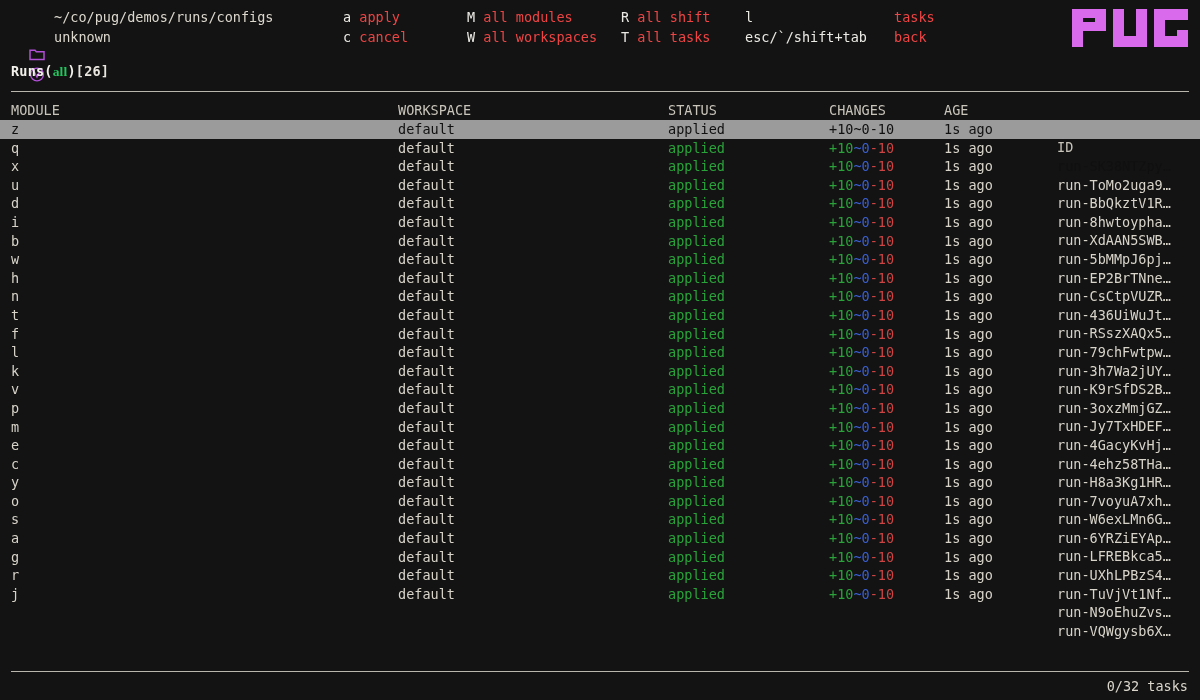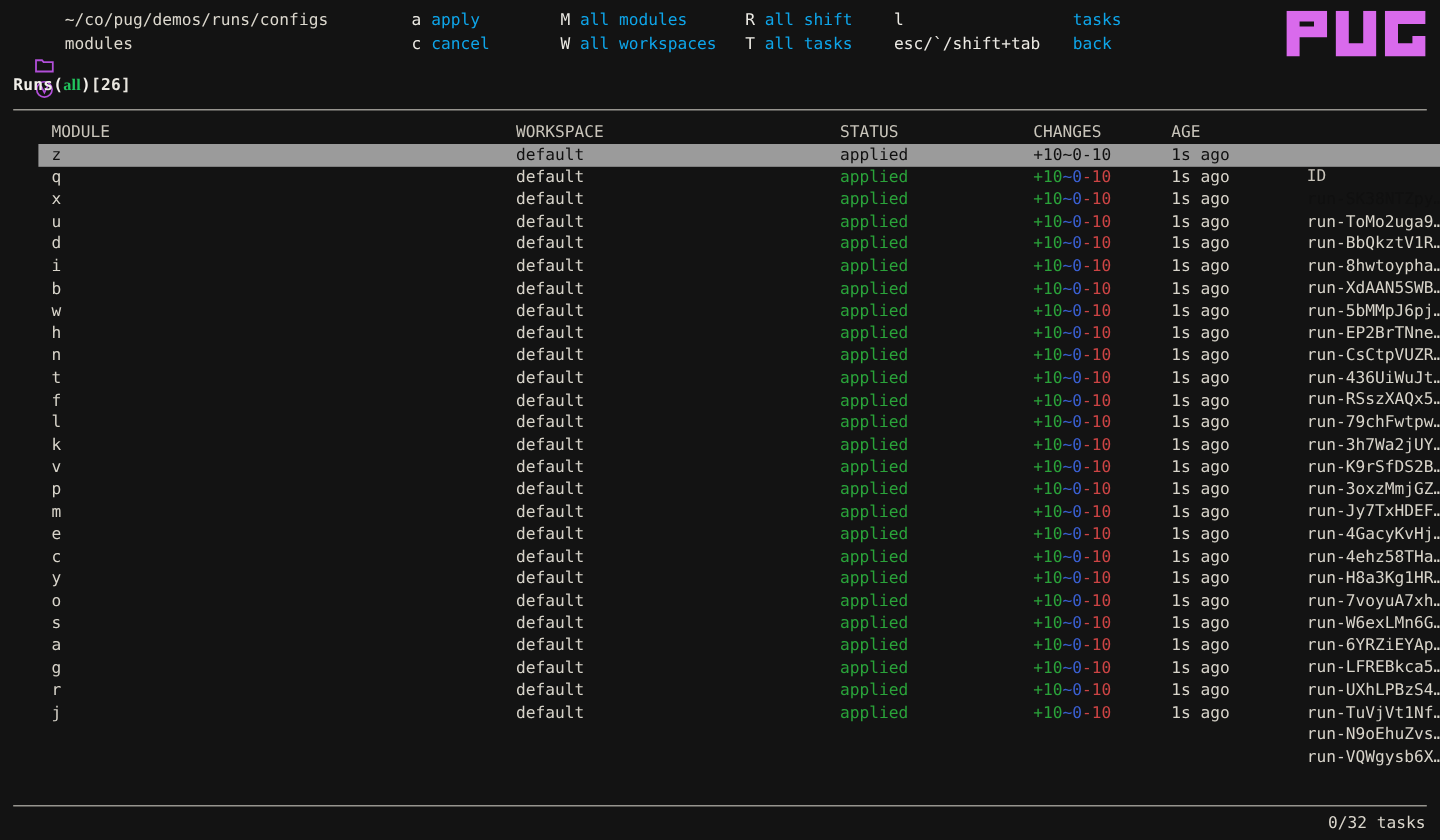--- a/index.html
+++ b/index.html
@@ -63,21 +63,21 @@
     color: #dcd8ce;
   }
 
   
   .kb {
     position: absolute;
     top: 0;
     white-space: pre;
   }
   .kb .k { color: #eceae4; }
-  .kb .d { color: #0ea5e9; text-align: center; }
+  .kb .d { color: #ef4444; text-align: center; }
 
   .kb-c1 { left: 327px; }
   .kb-c2 { left: 451px; }
   .kb-c3 { left: 605px; }
   .kb-c4 { left: 729px; }
   .kb-c5 { left: 878px; }
 
   
   .logo {
     position: absolute;
@@ -112,21 +112,20 @@
     height: 1px;
     background: #b9b6ae;
   }
 
   
   .table {
     position: absolute;
     top: 101px;
     left: 0;
     width: 1200px;
-    padding-left: 32px;
   }
 
   .row {
     position: relative;
     height: 18.6px;
     white-space: pre;
   }
 
   .row.header-row { color: #c9c5bb; height: 19px; }
 
@@ -203,21 +202,21 @@
       <span class="kb kb-c5"><span class="d">tasks</span></span>
     </div>
 
     <div class="hdr-row">
       <span class="hdr-icon">
         <svg width="16" height="15" viewBox="0 0 16 15">
           <circle cx="8" cy="7.5" r="6.4" fill="none" stroke="#b14fd8" stroke-width="1.4"></circle>
           <path d="M5.3 4.8 L8 10.2 L10.7 4.8" fill="none" stroke="#b14fd8" stroke-width="1.4"></path>
         </svg>
       </span>
-      <span class="hdr-vers">modules</span>
+      <span class="hdr-vers">unknown</span>
 
       <span class="kb kb-c1"><span class="k">c</span><span class="d"> </span><span class="d">cancel</span></span>
 
       <span class="kb kb-c2"><span class="k">W</span><span class="d"> </span><span class="d">all workspaces</span></span>
 
       <span class="kb kb-c3"><span class="k">T</span><span class="d"> </span><span class="d">all tasks</span></span>
 
       <span class="kb kb-c4"><span class="k">esc/`/shift+tab</span></span>
       <span class="kb kb-c5"><span class="d">back</span></span>
     </div>

